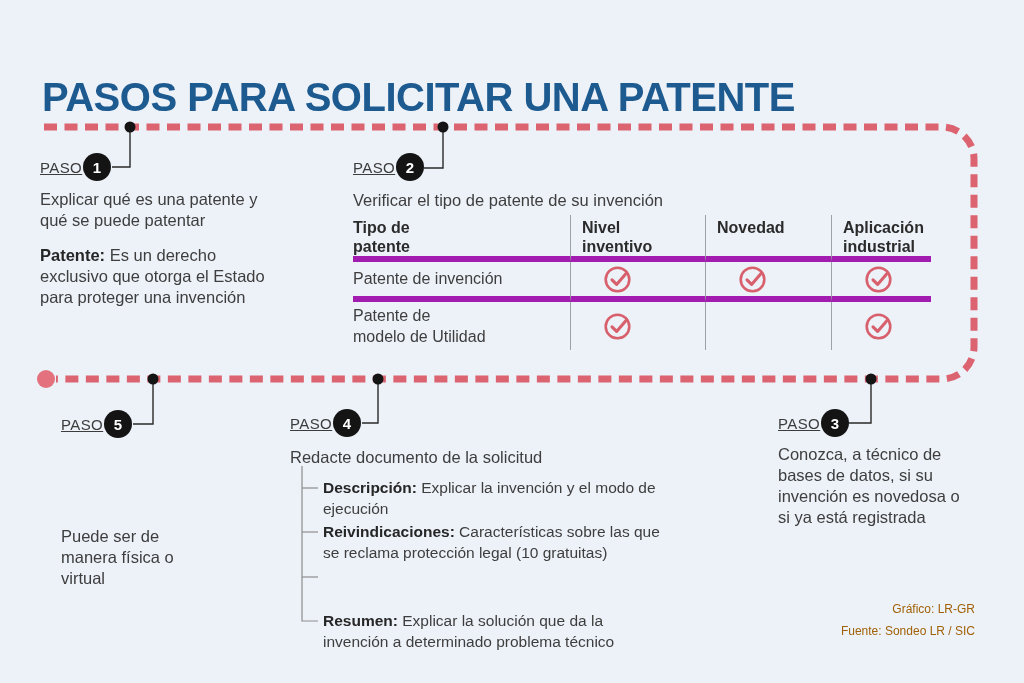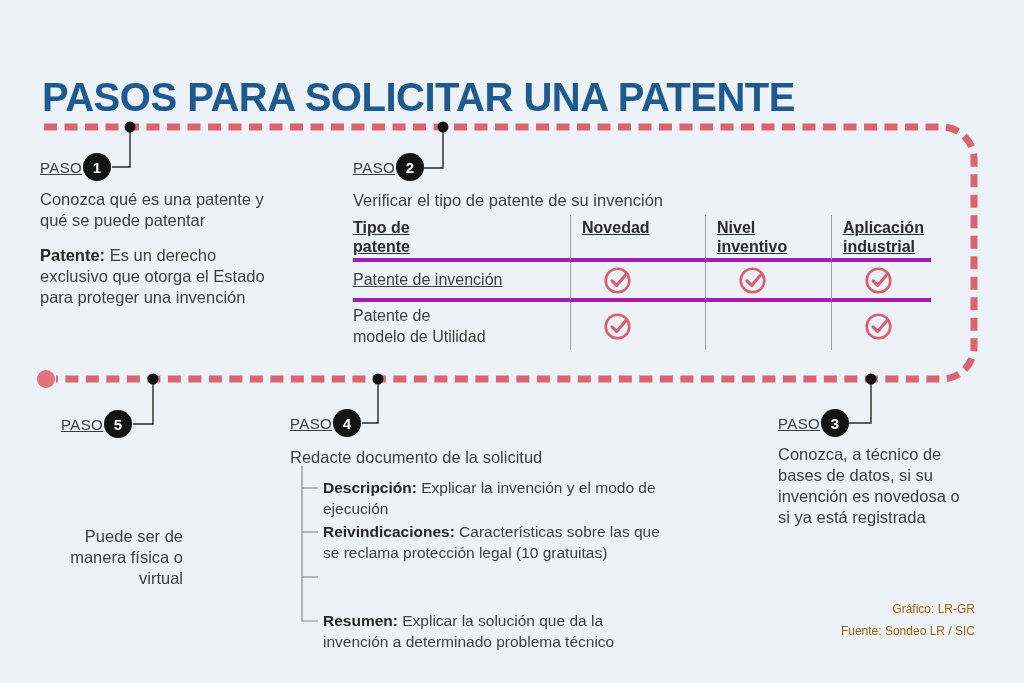--- a/index.html
+++ b/index.html
@@ -25,21 +25,21 @@
   .pre{white-space:pre-line;}
   
   .ptable{
     position:absolute;left:353px;top:215px;width:578px;z-index:2;
     display:grid;grid-template-columns:217px 135px 126px 100px;
     grid-template-rows:47px 40px 48px;
   }
   .ptable .cell{font-size:16px;display:flex;align-items:center;}
   .ptable .hcell{font-weight:bold;color:#2b2b2b;align-items:flex-start;padding-top:3px;line-height:19px;}
   .ptable .vline{border-left:1px solid #9aa1a9;padding-left:11px;}
-  .ptable .hrule{border-bottom:4px solid #a21caf;text-decoration:underline;}
+  .ptable .hrule{border-bottom:6px solid #a21caf;}
   .ptable .check-cell{justify-content:flex-start;padding-left:32px;}
   .tree-item{position:absolute;width:345px;font-size:15.5px;line-height:21px;z-index:2;}
   .credits{
     position:absolute;right:49px;top:603px;text-align:right;font-size:12px;
     color:#a16207;line-height:12px;z-index:2;
   }
   .credits div{margin-bottom:10px;}
 </style>
 </head>
 <body>
@@ -74,37 +74,37 @@
     </g>
   </svg>
 
   <h1 class="page-title">PASOS PARA SOLICITAR UNA PATENTE</h1>
 
   <div class="step-header" style="left:40px;top:153px;">
     <span class="paso-label">PASO</span>
     <span class="step-badge">1</span>
   </div>
   <div class="txt" style="left:40px;top:189px;width:228px;">
-    <p>Conozca qué es una patente y qué se puede patentar</p>
+    <p>Explicar qué es una patente y qué se puede patentar</p>
     <p><b>Patente:</b><span> Es un derecho exclusivo que otorga el Estado para proteger una invención</span></p>
   </div>
 
   <div class="step-header" style="left:353px;top:153px;">
     <span class="paso-label">PASO</span>
     <span class="step-badge">2</span>
   </div>
   <div class="txt" style="left:353px;top:190px;width:400px;">Verificar el tipo de patente de su invención</div>
 
   <div class="ptable">
 
     <div class="cell hcell hrule pre">Tipo de
 patente</div>
-    <div class="cell hcell hrule vline pre">Novedad</div>
     <div class="cell hcell hrule vline pre">Nivel
 inventivo</div>
+    <div class="cell hcell hrule vline pre">Novedad</div>
     <div class="cell hcell hrule vline pre">Aplicación
 industrial</div>
 
     <div class="cell hrule pre">Patente de invención</div>
     <div class="cell hrule vline check-cell">
       <svg width="30" height="30" viewBox="0 0 30 30">
           <circle cx="14.5" cy="15.5" r="11.8" fill="none" stroke="#d8606c" stroke-width="2.6"></circle>
           <path d="M9 15.8 l4.6 4.6 L23.5 9" fill="none" stroke="#d8606c" stroke-width="3.1" stroke-linecap="round" stroke-linejoin="round"></path>
         </svg>
     </div>
@@ -140,21 +140,21 @@
           <circle cx="14.5" cy="15.5" r="11.8" fill="none" stroke="#d8606c" stroke-width="2.6"></circle>
           <path d="M9 15.8 l4.6 4.6 L23.5 9" fill="none" stroke="#d8606c" stroke-width="3.1" stroke-linecap="round" stroke-linejoin="round"></path>
         </svg>
     </div>
   </div>
 
   <div class="step-header" style="left:61px;top:410px;">
     <span class="paso-label">PASO</span>
     <span class="step-badge">5</span>
   </div>
-  <div class="txt" style="left:61px;top:526px;width:122px;text-align:right;">Puede ser de manera física o virtual</div>
+  <div class="txt" style="left:61px;top:526px;width:122px;">Puede ser de manera física o virtual</div>
 
   <div class="step-header" style="left:290px;top:409px;">
     <span class="paso-label">PASO</span>
     <span class="step-badge">4</span>
   </div>
   <div class="txt" style="left:290px;top:447px;width:320px;">Redacte documento de la solicitud</div>
   <div class="tree-item" style="left:323px;top:477px;">
     <b>Descripción:</b><span> Explicar la invención y el modo de ejecución</span>
   </div>
   <div class="tree-item" style="left:323px;top:521px;">

